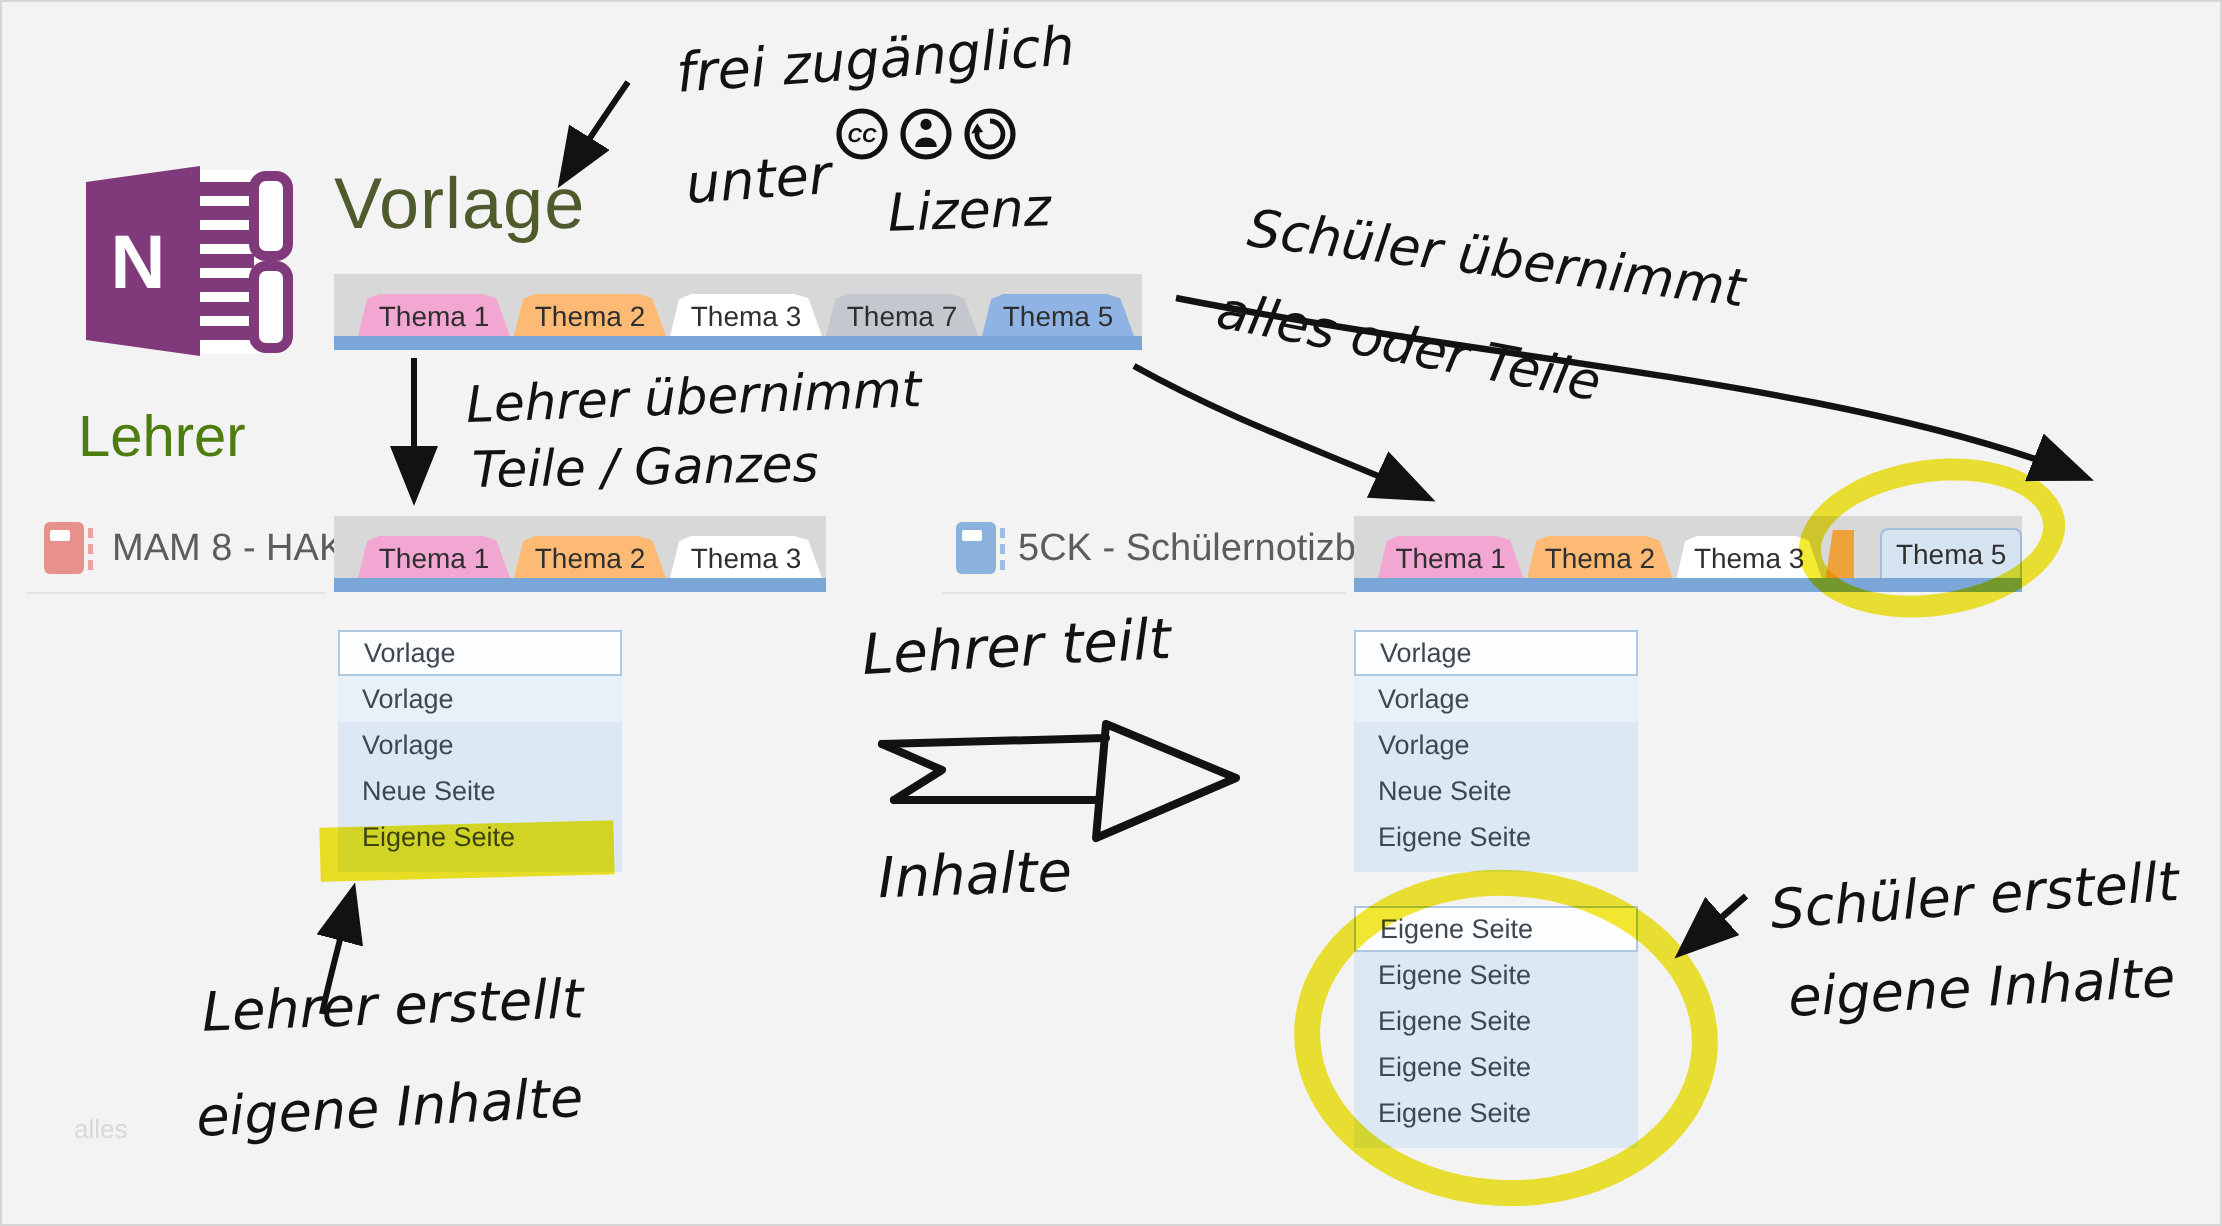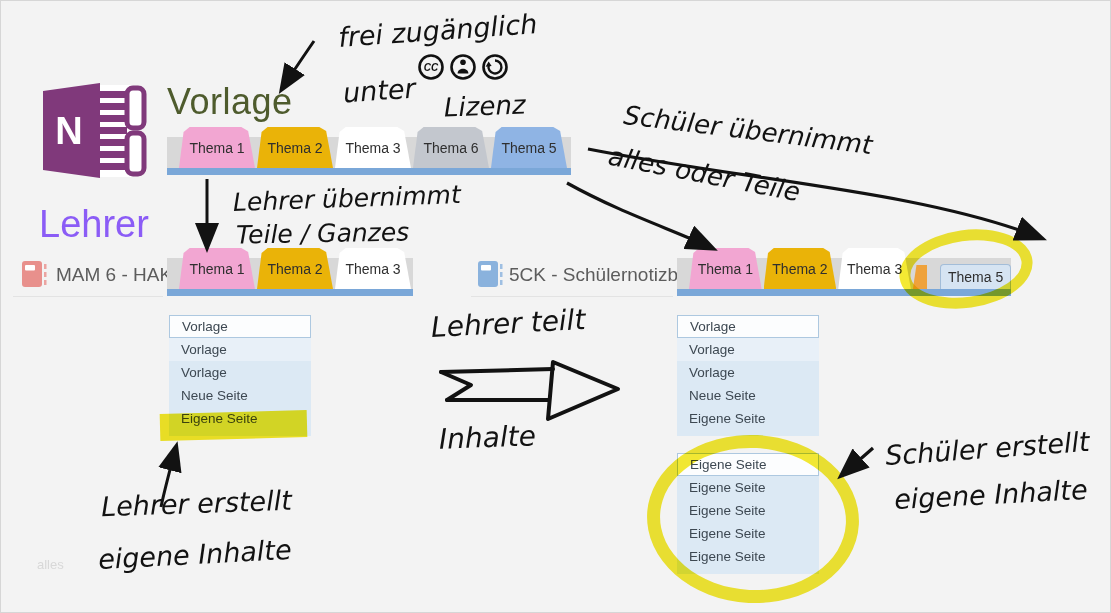--- a/index.html
+++ b/index.html
@@ -1,33 +1,33 @@
 <!DOCTYPE html>
 <html><head>
 <meta charset="utf-8">
 <style>
   html,body{margin:0;padding:0;background:#e9e9e9;font-family:"Liberation Sans",sans-serif;}
   #canvas{position:relative;width:1111px;height:613px;background:#f3f3f3;border:1px solid #d6d6d6;overflow:hidden;box-sizing:border-box;}
 
   
   .section-title{position:absolute;font-size:36px;font-weight:300;letter-spacing:.5px;color:#4e5b2d;}
-  .role-heading{position:absolute;font-size:38px;font-weight:300;color:#8b5cf6;}
+  .role-heading{position:absolute;font-size:29px;font-weight:300;color:#4d7c0f;}
   .nb-label{position:absolute;font-size:19px;color:#5c5c5c;}
   .nb-underline{position:absolute;height:1px;background:#e3e3e3;}
   .watermark{position:absolute;font-size:13px;color:#d8d8d8;}
 
   
   .hw{position:absolute;font-family:"DejaVu Sans",sans-serif;font-style:italic;font-weight:500;color:#121212;white-space:nowrap;z-index:7;}
 
   
   .tabbar{position:absolute;background:#d8d8d8;z-index:2;}
   .tabrow{display:flex;align-items:flex-end;padding:6px 0 0 12px;height:25px;}
-  .tab{height:41px;width:76px;margin-right:2px;display:flex;align-items:center;justify-content:center;
+  .tab{height:21px;width:76px;margin-right:2px;display:flex;align-items:center;justify-content:center;
        font-size:14px;color:#2f2f2f;clip-path:polygon(0 100%,6% 12%,14% 0,82% 0,91% 10%,100% 100%);}
-  .tab-pink{background:#f2a6d2;} .tab-green{background:#eab308;} .tab-salmon{background:#ffffff;}
+  .tab-pink{background:#f2a6d2;} .tab-green{background:#fdba74;} .tab-salmon{background:#ffffff;}
   .tab-gray{background:#c3c7ce;} .tab-blue{background:#8fb4e4;}
   .tab-sliver{height:24px;width:15px;background:#efa23b;margin-right:0;
        clip-path:polygon(0 100%,25% 0,100% 0,100% 100%);}
   .tab-selected{height:25px;width:74px;margin-left:13px;display:flex;align-items:center;justify-content:center;
        font-size:14px;color:#2f2f2f;background:#d6e4f2;border:1px solid #a3bdd8;border-bottom:none;
        border-radius:4px 4px 0 0;box-sizing:border-box;}
   .strip{height:7px;background:#7aa7d8;}
 
   
   .pagelist{position:absolute;width:142px;background:#dce9f4;padding-bottom:6px;z-index:1;}
@@ -92,42 +92,42 @@
       <path d="M4.6,13.8 L10.6,13 L7.6,8.6 Z" fill="#111"></path>
     </svg>
   </div>
   <div class="hw" style="left:443px;top:90px;font-size:26px;transform:rotate(-2deg);">Lizenz</div>
 
   <div class="tabbar" style="left:166px;top:136px;width:404px;">
     <div class="tabrow">
       <div class="tab tab-pink">Thema 1</div>
       <div class="tab tab-green">Thema 2</div>
       <div class="tab tab-salmon">Thema 3</div>
-      <div class="tab tab-gray">Thema 6</div>
+      <div class="tab tab-gray">Thema 7</div>
       <div class="tab tab-blue">Thema 5</div>
     </div>
     <div class="strip"></div>
   </div>
 
   <div class="hw" style="left:232px;top:183px;font-size:25px;transform:rotate(-2deg);">Lehrer übernimmt</div>
   <div class="hw" style="left:235px;top:218px;font-size:25px;transform:rotate(-1deg);">Teile / Ganzes</div>
 
   <div class="hw" style="left:622px;top:114px;font-size:26px;transform:rotate(7deg);">Schüler übernimmt</div>
   <div class="hw" style="left:606px;top:158px;font-size:26px;transform:rotate(11deg);">alles oder Teile</div>
 
   <div class="abs" style="left:20px;top:259px;">
     <svg width="30" height="28" viewBox="0 0 30 28">
       <rect x="1" y="1" width="20" height="26" rx="3" fill="#e8908c"></rect>
       <rect x="4" y="5" width="10" height="5.5" rx="1" fill="#ffffff"></rect>
       <rect x="23" y="4" width="2.5" height="5" fill="#e8908c" opacity=".8"></rect>
       <rect x="23" y="12" width="2.5" height="5" fill="#e8908c" opacity=".8"></rect>
       <rect x="23" y="20" width="2.5" height="5" fill="#e8908c" opacity=".8"></rect>
     </svg>
   </div>
-  <div class="nb-label" style="left:55px;top:263px;">MAM 6 - HAK</div>
+  <div class="nb-label" style="left:55px;top:263px;">MAM 8 - HAK</div>
   <div class="nb-underline" style="left:12px;top:295px;width:150px;"></div>
 
   <div class="abs" style="left:476px;top:259px;">
     <svg width="30" height="28" viewBox="0 0 30 28">
       <rect x="1" y="1" width="20" height="26" rx="3" fill="#8ab2dd"></rect>
       <rect x="4" y="5" width="10" height="5.5" rx="1" fill="#ffffff"></rect>
       <rect x="23" y="4" width="2.5" height="5" fill="#8ab2dd" opacity=".8"></rect>
       <rect x="23" y="12" width="2.5" height="5" fill="#8ab2dd" opacity=".8"></rect>
       <rect x="23" y="20" width="2.5" height="5" fill="#8ab2dd" opacity=".8"></rect>
     </svg>

